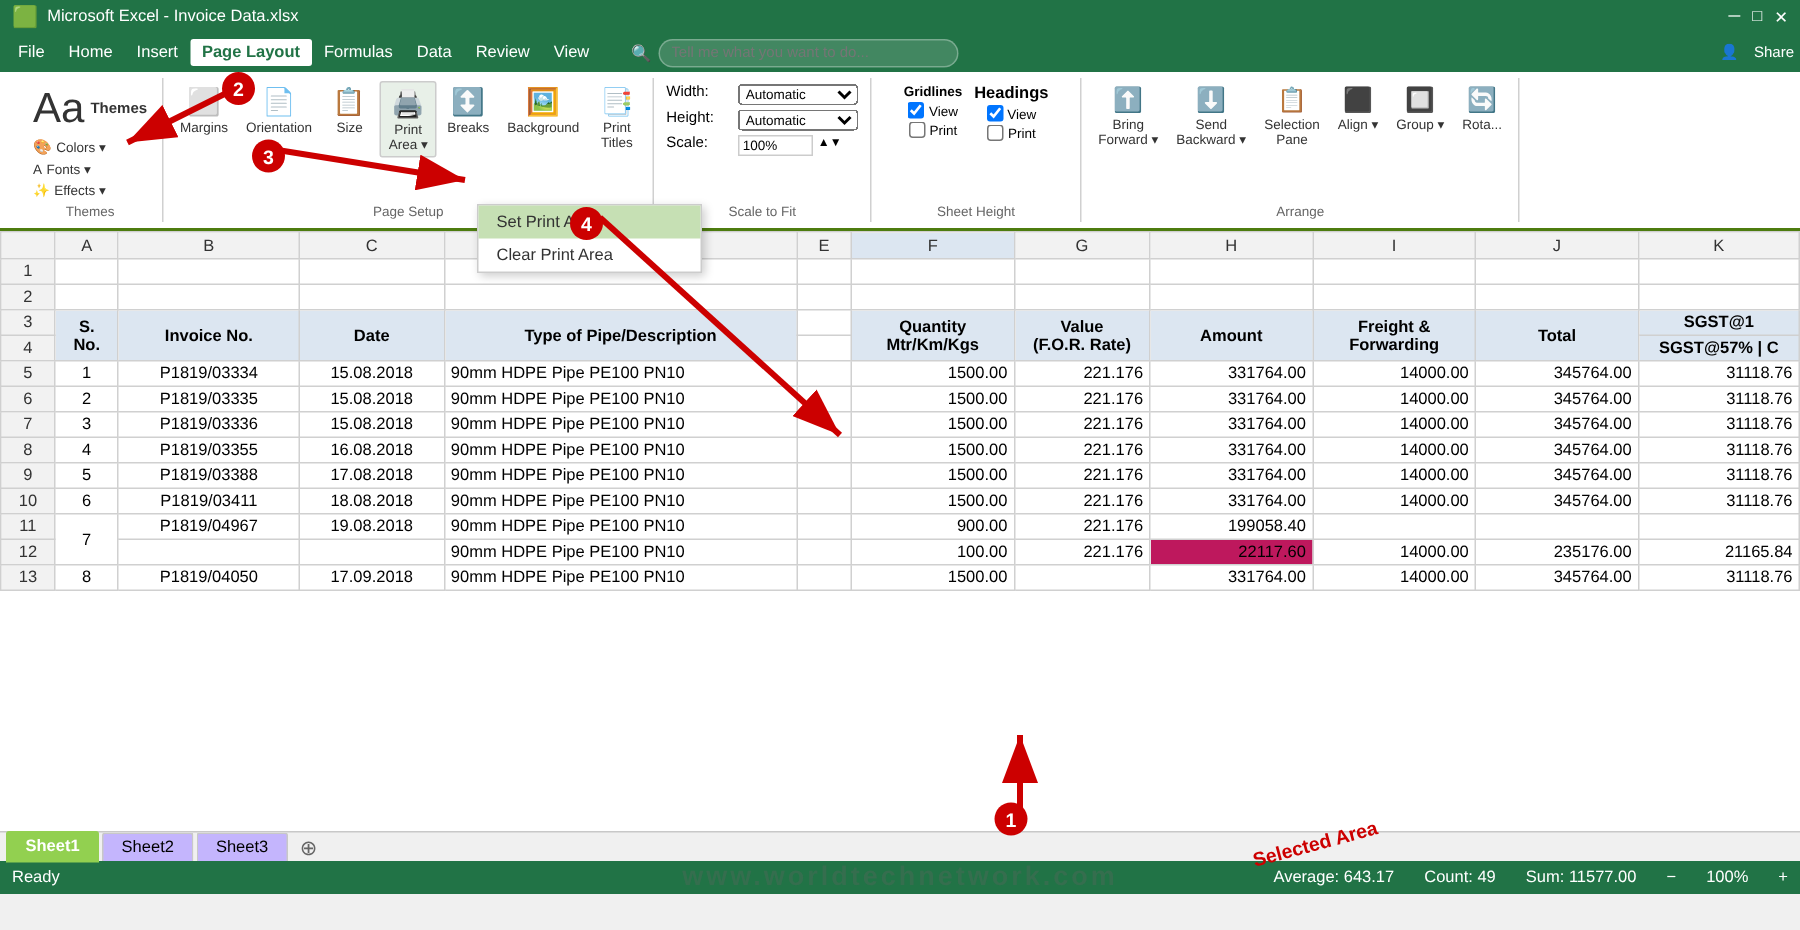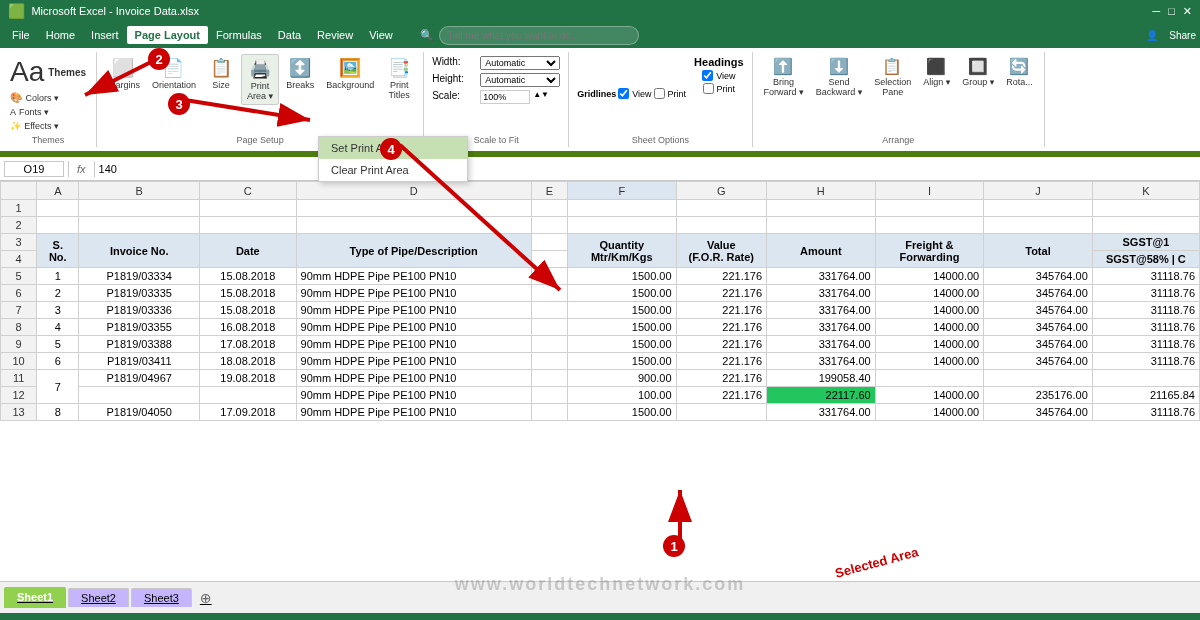--- a/index.html
+++ b/index.html
@@ -29,25 +29,25 @@
       padding: 3px 8px;
       font-size: 11px;
       cursor: pointer;
       border-radius: 2px;
     }
     .menu-bar .menu-item.active { background: white; color: #217346; font-weight: bold; }
 
     
     .ribbon {
       background: white;
-      border-bottom: 6px solid #4d7c0f;
+      border-bottom: 2px solid #4d7c0f;
       display: flex;
       align-items: stretch;
       min-height: 90px;
-      padding: 4px 0;
+      padding: 4px 12px;
       position: relative;
     }
 
     .ribbon-group {
       border-right: 1px solid #d0d0d0;
       padding: 2px 6px;
       display: flex;
       flex-direction: column;
       align-items: center;
       min-width: fit-content;
@@ -177,24 +177,23 @@
     .data-cell { text-align: center; }
     .data-right { text-align: right; }
     .header-cell { text-align: center; font-weight: bold; background: #dce6f1; }
 
     
     .sheet-tabs {
       background: #f0f0f0;
       border-top: 1px solid #c8c8c8;
       display: flex;
       align-items: center;
-      height: 32px;
+      height: 20px;
       padding-left: 4px;
       gap: 2px;
-      text-decoration: underline;
     }
     .sheet-tab {
       padding: 3px 12px;
       border: 1px solid #c8c8c8;
       border-bottom: none;
       background: #c4b5fd;
       cursor: pointer;
       font-size: 11px;
       border-radius: 2px 2px 0 0;
     }
@@ -363,21 +362,21 @@
           <span style="width:45px;">Scale:</span>
           <input type="text" value="100%" style="font-size: 9px; width: 50px; border: 1px solid rgb(204, 204, 204); padding: 1px 2px;">
           <span style="cursor:pointer; font-size:8px;">▲▼</span>
         </div>
       </div>
       <div class="ribbon-group-label">Scale to Fit</div>
     </div>
 
     <div class="ribbon-group" style="min-width:140px;">
       <div style="display:flex; gap:8px; flex:1; padding:2px;">
-        <div style="display:flex; flex-direction:row; align-items:center; gap:2px;">
+        <div style="display:flex; flex-direction:column; align-items:center; gap:2px;">
           <span style="font-size:9px; font-weight:bold;">Gridlines</span>
           <div style="display:flex; align-items:center; gap:3px; font-size:9px;">
             <input type="checkbox" checked="" style="width: 11px; height: 11px;">
             <label>View</label>
           </div>
           <div style="display:flex; align-items:center; gap:3px; font-size:9px;">
             <input type="checkbox" style="width: 11px; height: 11px;">
             <label>Print</label>
           </div>
         </div>
@@ -386,21 +385,21 @@
           <div style="display:flex; align-items:center; gap:3px; font-size:9px;">
             <input type="checkbox" checked="" style="width: 11px; height: 11px;">
             <label>View</label>
           </div>
           <div style="display:flex; align-items:center; gap:3px; font-size:9px;">
             <input type="checkbox" style="width: 11px; height: 11px;">
             <label>Print</label>
           </div>
         </div>
       </div>
-      <div class="ribbon-group-label">Sheet Options</div>
+      <div class="ribbon-group-label">Sheet Height</div>
     </div>
 
     <div class="ribbon-group" style="min-width:200px;">
       <div class="ribbon-buttons" style="flex-wrap:wrap; align-items:flex-start;">
         <div class="ribbon-btn">
           <div style="font-size:16px;">⬆️</div>
           <label>Bring<br>Forward ▾</label>
         </div>
         <div class="ribbon-btn">
           <div style="font-size:16px;">⬇️</div>
@@ -425,27 +424,20 @@
       </div>
       <div class="ribbon-group-label">Arrange</div>
     </div>
 
     <div class="print-area-dropdown">
       <div class="dropdown-item selected">Set Print Area</div>
       <div class="dropdown-item">Clear Print Area</div>
     </div>
   </div>
 
-  <div class="formula-bar">
-    <input type="text" class="cell-ref" value="O19" style="">
-    <div class="formula-divider"></div>
-    <span class="fx-label">fx</span>
-    <div class="formula-divider"></div>
-    <input type="text" class="formula-input" value="140" style="">
-  </div>
 
   <div class="spreadsheet-area" style="height: 400px; overflow:auto; background:white;">
     <table class="sheet">
       <thead>
         <tr>
           <th style="width:30px;"></th>
           <th style="width:35px;">A</th>
           <th style="width:100px;">B</th>
           <th style="width:80px;">C</th>
           <th style="width:195px;">D</th>
@@ -501,21 +493,21 @@
           <td class="header-cell" rowspan="2" style="text-align:center; vertical-align:middle;">Value<br>(F.O.R. Rate)</td>
           <td class="header-cell" rowspan="2" style="text-align:center; vertical-align:middle;">Amount</td>
           <td class="header-cell" rowspan="2" style="text-align:center; vertical-align:middle;margin-top:25px;">Freight &amp;<br>Forwarding</td>
           <td class="header-cell" rowspan="2" style="text-align:center; vertical-align:middle;">Total</td>
           <td class="header-cell" style="text-align:center;">SGST@1</td>
         </tr>
 
         <tr>
           <td class="row-header">4</td>
           <td></td>
-          <td class="header-cell">SGST@58% | C</td>
+          <td class="header-cell">SGST@57% | C</td>
         </tr>
 
         <tr>
           <td class="row-header">5</td>
           <td class="data-cell">1</td>
           <td class="data-cell">P1819/03334</td>
           <td class="data-cell">15.08.2018</td>
           <td>90mm HDPE Pipe PE100 PN10</td>
           <td></td>
           <td class="data-right">1500.00</td>
@@ -617,21 +609,21 @@
         </tr>
 
         <tr>
           <td class="row-header">12</td>
           <td></td>
           <td></td>
           <td>90mm HDPE Pipe PE100 PN10</td>
           <td></td>
           <td class="data-right">100.00</td>
           <td class="data-right">221.176</td>
-          <td class="data-right" style="background:#22c55e;">22117.60</td>
+          <td class="data-right" style="background:#be185d;">22117.60</td>
           <td class="data-right">14000.00</td>
           <td class="data-right">235176.00</td>
           <td class="data-right">21165.84</td>
         </tr>
 
         <tr>
           <td class="row-header">13</td>
           <td class="data-cell">8</td>
           <td class="data-cell">P1819/04050</td>
           <td class="data-cell">17.09.2018</td>

